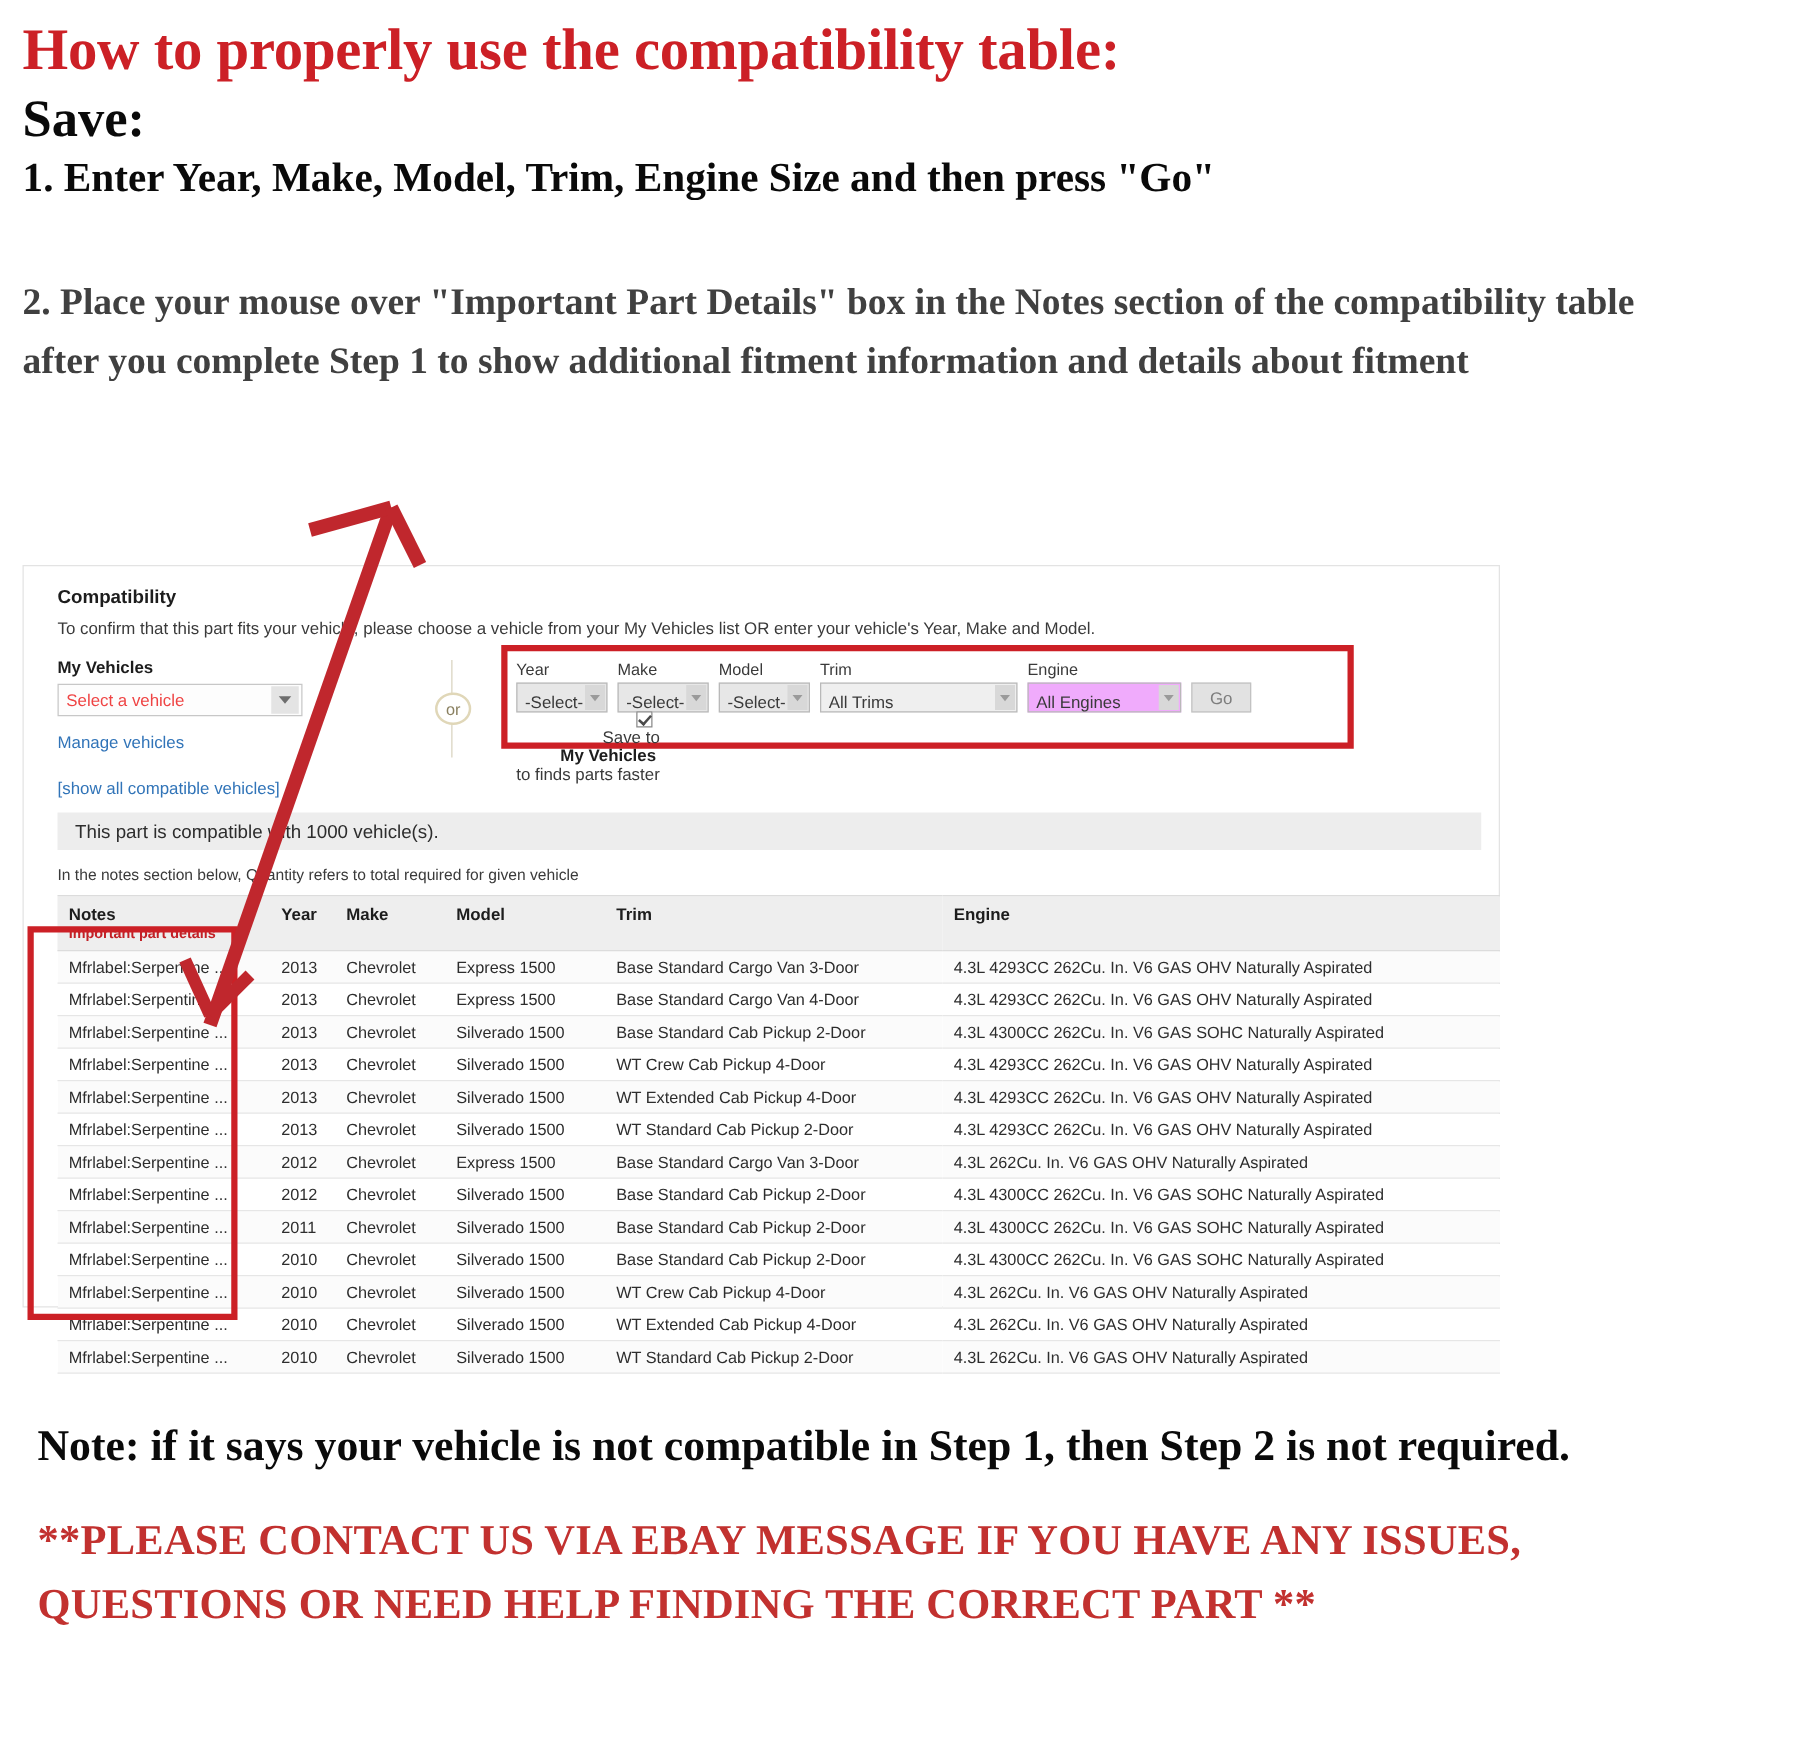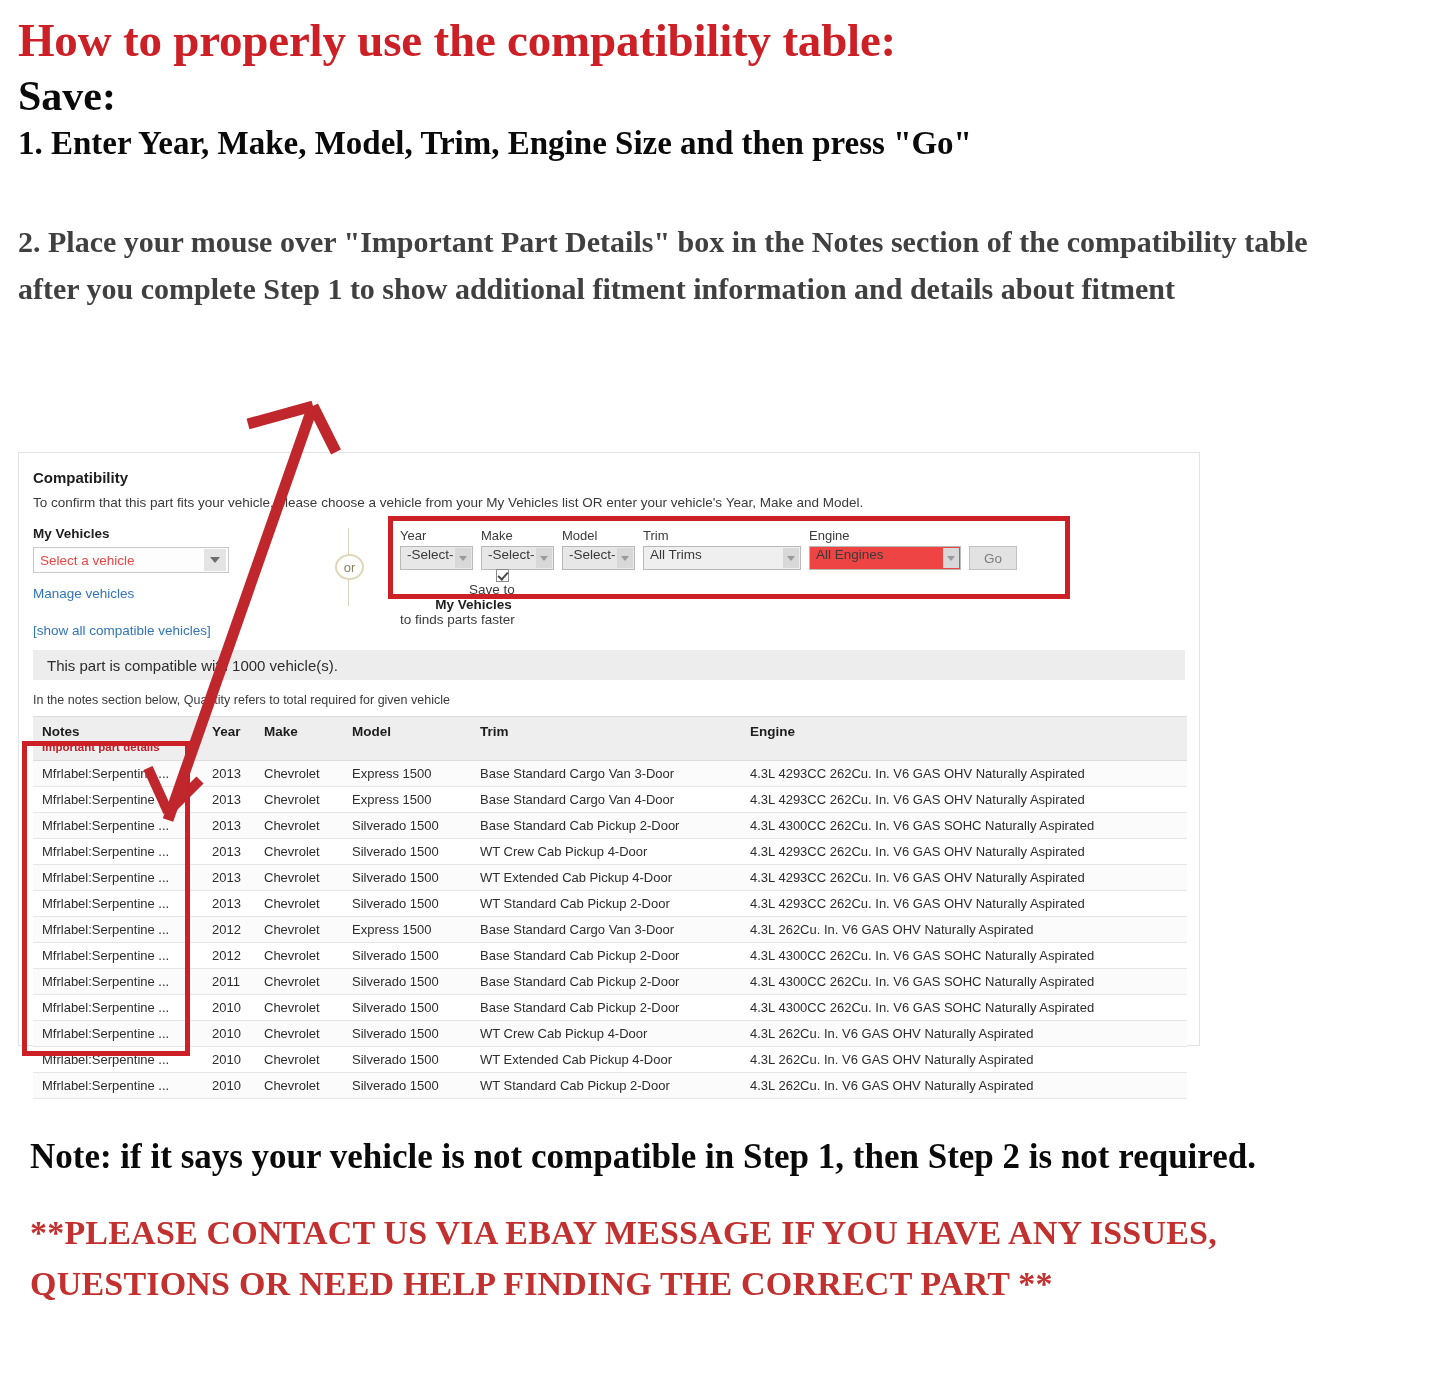--- a/index.html
+++ b/index.html
@@ -64,20 +64,21 @@
     position: absolute;
     left: 18px;
     top: 452px;
     width: 1182px;
     height: 594px;
     background: #ffffff;
     border: 1px solid #e3e3e3;
     box-sizing: border-box;
     font-family: "Liberation Sans", sans-serif;
     color: #333333;
+    padding-left: 13px;
   }
   .compat-inner {
     padding: 16px 14px 0 14px;
   }
   .compat-title {
     font-size: 15px;
     font-weight: bold;
     color: #1d1d1d;
     margin: 0 0 9px 0;
   }
@@ -205,30 +206,30 @@
   .field-label {
     font-size: 13px;
     color: #3a3a3a;
     margin-bottom: 3px;
   }
   .field-select {
     height: 24px;
     border: 1px solid #b9b9b9;
     background: #e7e7e7;
     display: flex;
-    align-items: flex-start;
+    align-items: flex-end;
     box-sizing: border-box;
     font-size: 13.5px;
     color: #3a3a3a;
     position: relative;
     padding-left: 6px;
     padding-right: 18px;
   }
   .field-select.wide-trim { width: 158px; background: #efefef; }
-  .field-select.wide-engine { width: 152px; background: #ef4444; }
+  .field-select.wide-engine { width: 123px; background: #f0abfc; }
   .field-select.narrow { width: 73px; }
   .fs-caret {
     position: absolute;
     right: 1px;
     top: 1px;
     bottom: 1px;
     width: 16px;
     background: #d8d8d8;
     display: flex;
     align-items: center;

